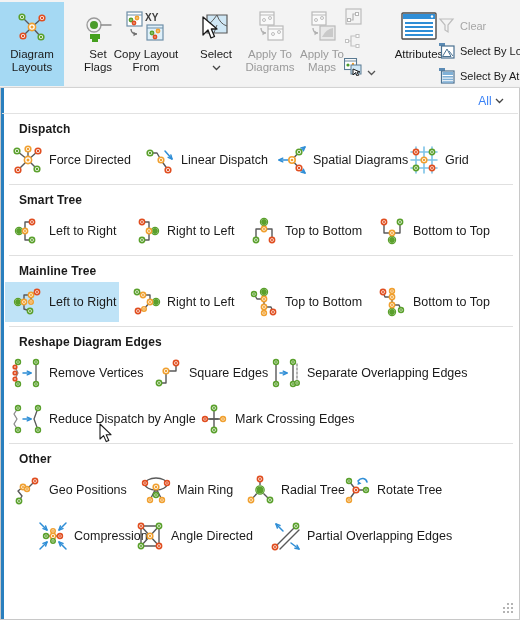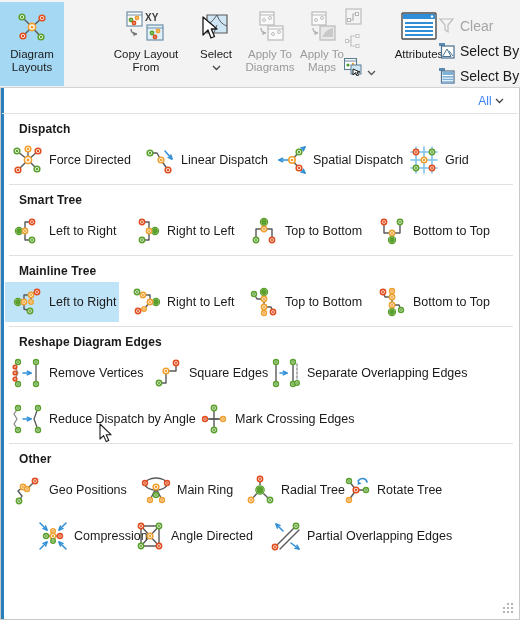--- a/index.html
+++ b/index.html
@@ -34,21 +34,21 @@
   .rb-big .lbl {
     font-size: 11.5px; color: #1a1a1a; line-height: 13px;
     padding: 0 2px;
   }
   .rb-big .lbl.dis { color: #9a9a9a; }
   .chev { font-size: 8px; vertical-align: middle; }
 
   .rb-small {
     position: absolute;
     display: flex; align-items: center;
-    font-size: 14px; color: #1a1a1a;
+    font-size: 11px; color: #1a1a1a;
     white-space: nowrap;
   }
   .rb-small.dis { color: #a6a6a6; }
   .rb-small .si { width: 17px; height: 17px; margin-right: 5px; flex: 0 0 auto; }
   .mini-ico { position: absolute; }
 
   
   #gallery {
     position: absolute; left: 0; top: 88px;
     width: 520px; height: 532px;
@@ -119,20 +119,33 @@
           <circle cx="27" cy="8" r="2.8" fill="#fff" stroke="#e04e20" stroke-width="1.6"></circle>
           <circle cx="27" cy="8" r="1.176" fill="#e04e20"></circle>
           <circle cx="8" cy="26" r="2.8" fill="#fff" stroke="#e04e20" stroke-width="1.6"></circle>
           <circle cx="8" cy="26" r="1.176" fill="#e04e20"></circle>
           <circle cx="26" cy="27" r="2.8" fill="#fff" stroke="#5aa02c" stroke-width="1.6"></circle>
           <circle cx="26" cy="27" r="1.176" fill="#5aa02c"></circle>
         </svg>
       </div>
       <div class="lbl">Diagram</div>
       <div class="lbl">Layouts</div>
+    </div>
+    <div class="rb-big" style="left: 66px; top: 2px; width: 64px; height: 84px;">
+      <div class="ico">
+        <svg width="34" height="30" viewBox="0 0 34 30">
+          <circle cx="13" cy="13" r="7" fill="none" stroke="#9a9a9a" stroke-width="1.3"></circle>
+          <circle cx="13" cy="13" r="4" fill="#4a9c2a"></circle>
+          <path d="M20,13 L30,13" stroke="#8a8a8a" stroke-width="1.4" fill="none" stroke-linecap="round"></path>
+          <path d="M9,22 h10 v5 h-10 z" fill="#45a01e"></path>
+          <path d="M11,25 h6 v9 h-6z" fill="#45a01e"></path>
+        </svg>
+      </div>
+      <div class="lbl">Set</div>
+      <div class="lbl">Flags</div>
     </div>
     <div class="rb-big" style="left: 108px; top: 2px; width: 76px; height: 84px;">
       <div class="ico">
         <svg width="42" height="34" viewBox="0 0 42 34">
           <rect x="2" y="2" width="15" height="14" fill="#fff" stroke="#6f8fa8" stroke-width="1.2"></rect>
           <path d="M2,5 h15" stroke="#6f8fa8" stroke-width="1"></path>
           <circle cx="6" cy="10" r="1.6" fill="#fff" stroke="#5aa02c" stroke-width="1.6"></circle>
           <circle cx="6" cy="10" r="0.672" fill="#5aa02c"></circle>
           <circle cx="12" cy="8" r="1.6" fill="#fff" stroke="#f0a030" stroke-width="1.6"></circle>
           <circle cx="12" cy="8" r="0.672" fill="#f0a030"></circle>
@@ -329,21 +342,21 @@
               <path d="M30,4 L28.264205201432585,7.824528260748808 M30,4 L25.925156747062786,5.017670115505052" stroke="#2f8ed6" stroke-width="1.5" fill="none" stroke-linecap="round"></path>
               <path d="M24,25 L30,30" stroke="#2f8ed6" stroke-width="1.5" fill="none" stroke-linecap="round"></path>
               <path d="M30,30 L25.925156747062786,28.98232988449495 M30,30 L28.264205201432585,26.175471739251194" stroke="#2f8ed6" stroke-width="1.5" fill="none" stroke-linecap="round"></path>
               <circle cx="17" cy="17" r="3.2" fill="#fff" stroke="#f0a030" stroke-width="1.6"></circle>
               <circle cx="17" cy="17" r="1.344" fill="#f0a030"></circle>
               <circle cx="24" cy="9" r="2.8" fill="#fff" stroke="#5aa02c" stroke-width="1.6"></circle>
               <circle cx="24" cy="9" r="1.176" fill="#5aa02c"></circle>
               <circle cx="24" cy="25" r="2.8" fill="#fff" stroke="#e04e20" stroke-width="1.6"></circle>
               <circle cx="24" cy="25" r="1.176" fill="#e04e20"></circle>
             </svg></div>
-          <div class="tx">Spatial Dispatch</div>
+          <div class="tx">Spatial Diagrams</div>
         </div>
         <div class="item" style="left: 400px; top: 26px; width: 78px;">
           <div class="ic"><svg width="34" height="34" viewBox="0 0 34 34">
               <path d="M9,4 L9,30 M17,4 L17,30 M25,4 L25,30 M4,9 L30,9 M4,17 L30,17 M4,25 L30,25" stroke="#7ec4e8" stroke-width="1.6" fill="none" stroke-linecap="round" stroke-linejoin="round"></path>
               <circle cx="9" cy="9" r="2.6" fill="#fff" stroke="#e04e20" stroke-width="1.6"></circle>
               <circle cx="9" cy="9" r="1.092" fill="#e04e20"></circle>
               <circle cx="25" cy="9" r="2.6" fill="#fff" stroke="#5aa02c" stroke-width="1.6"></circle>
               <circle cx="25" cy="9" r="1.092" fill="#5aa02c"></circle>
               <circle cx="17" cy="17" r="2.8" fill="#fff" stroke="#f0a030" stroke-width="1.6"></circle>
               <circle cx="17" cy="17" r="1.176" fill="#f0a030"></circle>

